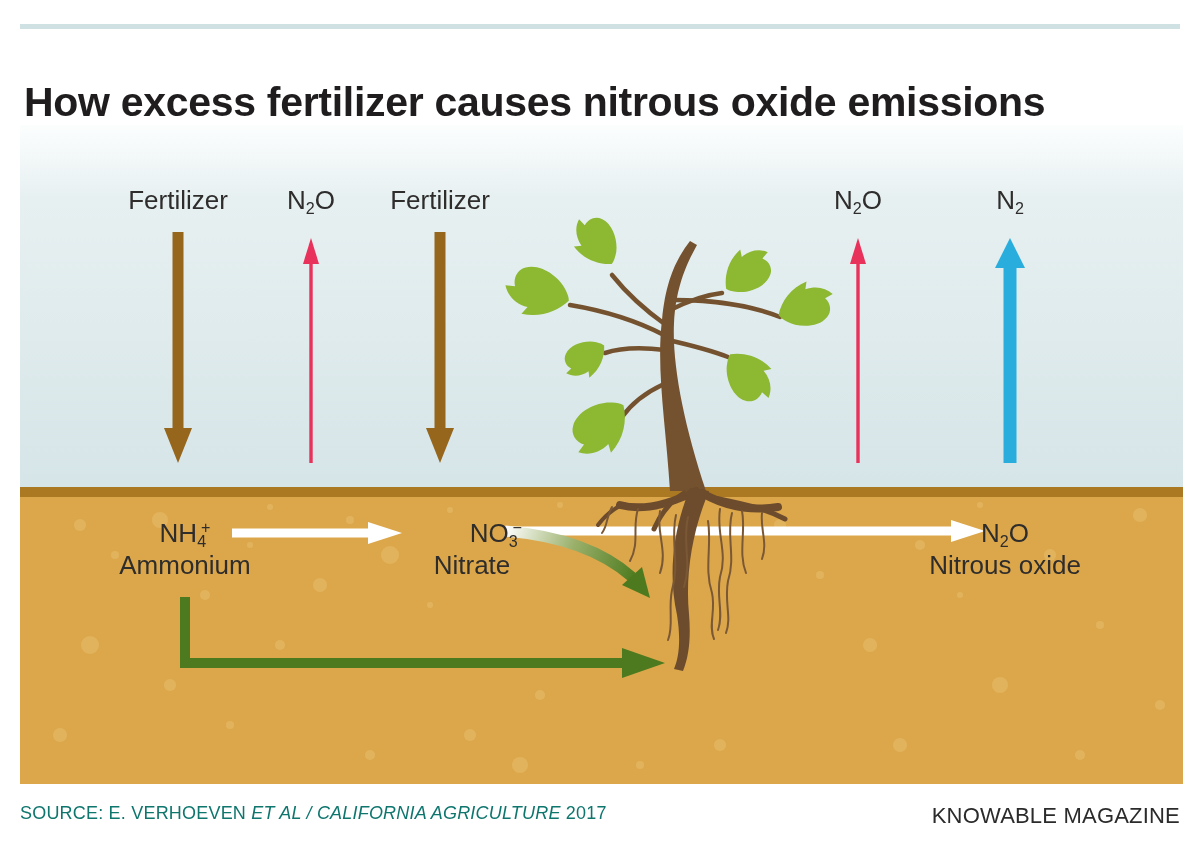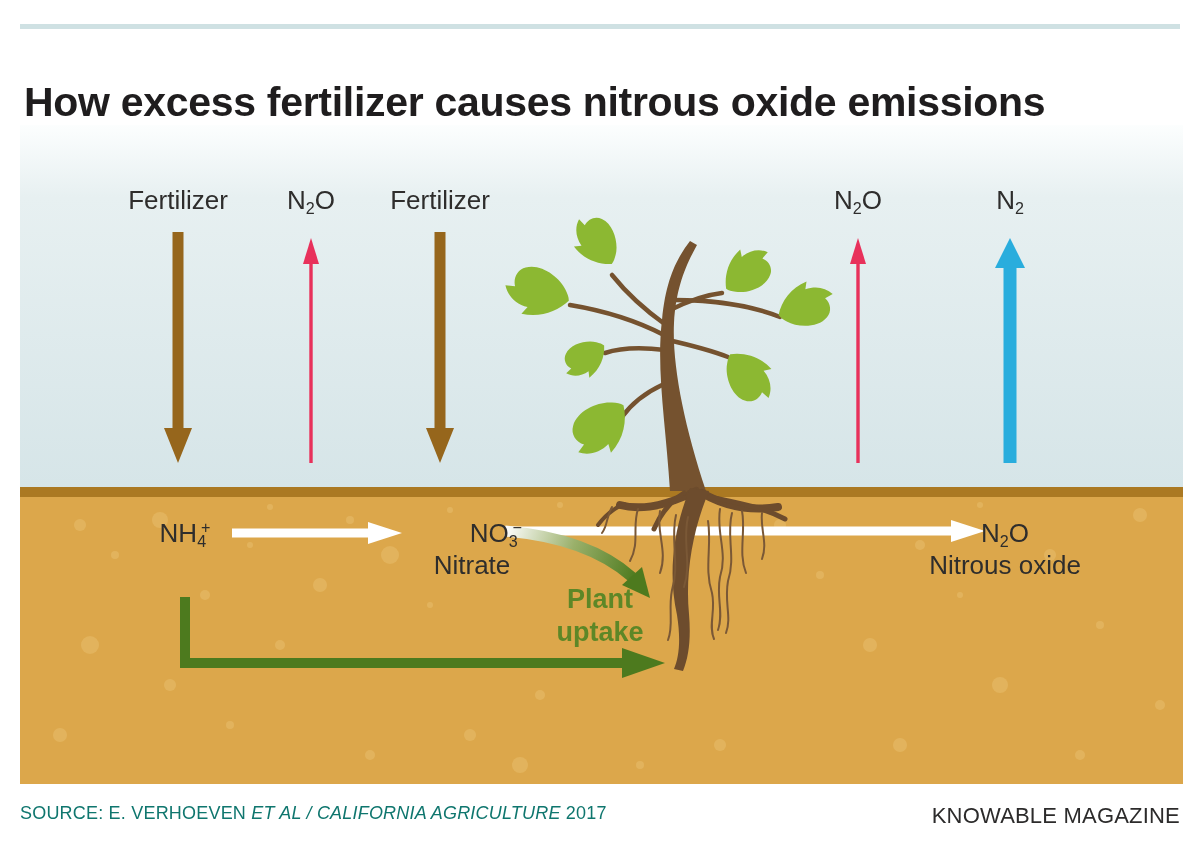--- a/index.html
+++ b/index.html
@@ -204,37 +204,36 @@
   <div class="lbl gas" style="left:788px;width:100px;">
     <span>N</span><sub>2</sub><span>O</span>
   </div>
   <div class="lbl gas" style="left:940px;width:100px;">
     <span>N</span><sub>2</sub>
   </div>
 
   <div class="lbl formula-row" style="left:95px;width:140px;">
     <span>NH</span><sub>4</sub><sup>+</sup>
   </div>
+  <div class="lbl name-row" style="left:65px;width:200px;">
+    <span>Ammonium</span>
+  </div>
 
   <div class="lbl formula-row" style="left:362px;width:140px;text-align:right;">
     <span>NO</span><sub>3</sub><sup>−</sup>
   </div>
   <div class="lbl name-row" style="left:352px;width:200px;">
     <span>Nitrate</span>
   </div>
 
   <div class="lbl formula-row" style="left:915px;width:140px;">
     <span>N</span><sub>2</sub><span>O</span>
   </div>
   <div class="lbl name-row" style="left:885px;width:200px;">
     <span>Nitrous oxide</span>
   </div>
 
-  <div class="uptake">
-    <div>Plant</div>
-    <div>uptake</div>
-  </div>
 </div>
 
 <div class="footer-source">
   <span>SOURCE: E. VERHOEVEN </span><span class="it">ET AL / CALIFORNIA AGRICULTURE</span><span> 2017</span>
 </div>
 <div class="footer-credit">KNOWABLE MAGAZINE</div>
 
 </body></html>

